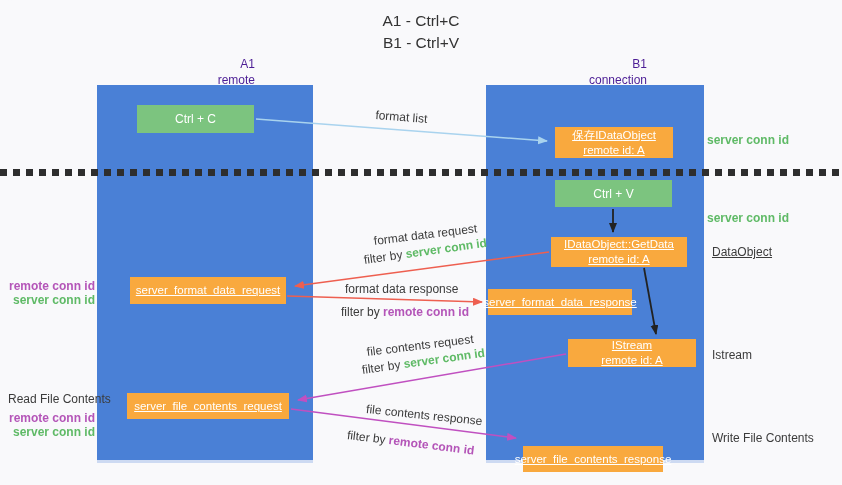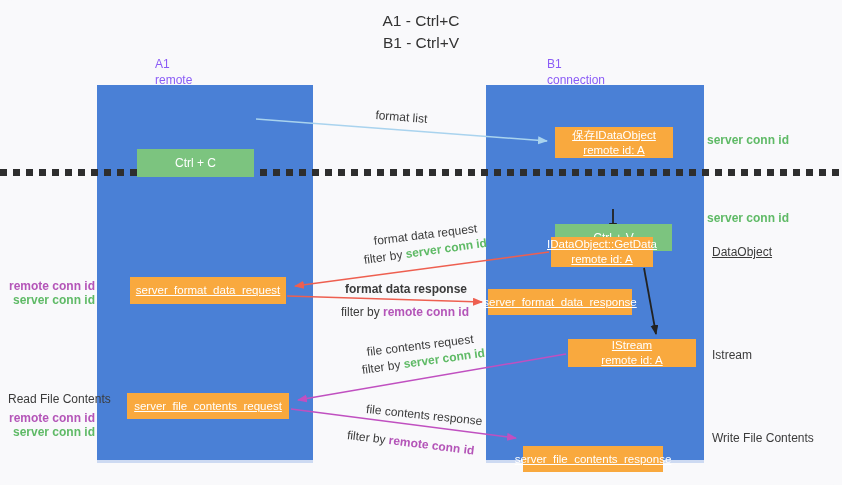--- a/index.html
+++ b/index.html
@@ -1,32 +1,32 @@
 <!DOCTYPE html>
 <html><head>
 <meta charset="utf-8">
 <style>
   html,body{margin:0;padding:0;background:#f9f9fb;font-family:"Liberation Sans",sans-serif;}
   .canvas{position:relative;width:842px;height:485px;background:#f9f9fb;overflow:hidden;border-radius:13px;}
   .abs{position:absolute;}
   .title{left:0;top:10px;width:842px;text-align:center;font-size:15.5px;color:#333;line-height:1.45;}
-  .col-header{font-size:12px;color:#8b5cf6;text-align:left;line-height:1.35;}
+  .col-header{font-size:12px;color:#4c1d95;text-align:right;line-height:1.35;}
   .lane{background:#4A80D6;box-shadow:0 3px 0 rgba(74,128,214,0.25);}
   .lane-a1{left:97px;top:85px;width:216px;height:375px;}
   .lane-b1{left:486px;top:85px;width:218px;height:375px;}
   .dotted-line{left:0;top:169px;width:842px;height:7px;
     background:repeating-linear-gradient(90deg,#2e2e2e 0 7px,transparent 7px 13px);}
   .node{display:flex;flex-direction:column;align-items:center;justify-content:center;
     color:#fff;text-align:center;box-sizing:border-box;}
-  .node.green{background:#7CC47F;font-size:12px;margin-top:44px;}
+  .node.green{background:#7CC47F;font-size:12px;}
   .node.orange{background:#F9A93E;font-size:11.5px;line-height:1.3;text-decoration:underline;}
   .n-ctrl-c{left:137px;top:105px;width:117px;height:28px;}
   .n-save{left:555px;top:127px;width:118px;height:31px;font-size:11px;}
   .n-ctrl-v{left:555px;top:180px;width:117px;height:27px;}
-  .n-getdata{left:551px;top:237px;width:102px;height:30px;font-size:11px;}
+  .n-getdata{left:551px;top:237px;width:136px;height:30px;font-size:11px;}
   .n-fmt-req{left:130px;top:277px;width:156px;height:27px;}
   .n-fmt-resp{left:488px;top:289px;width:144px;height:26px;}
   .n-istream{left:568px;top:339px;width:128px;height:28px;font-size:11px;}
   .n-file-req{left:127px;top:393px;width:162px;height:26px;}
   .n-file-resp{left:523px;top:446px;width:140px;height:26px;}
   .lbl{font-size:12px;color:#3b3b3b;white-space:nowrap;}
   .lbl.green{color:#5FBA66;font-weight:bold;}
   .lbl .green{color:#5FBA66;font-weight:bold;}
   .lbl .purple{color:#B455B8;font-weight:bold;}
   .left-ids{width:95px;text-align:right;line-height:1.18;}
@@ -136,21 +136,21 @@
     <div class="green">server conn id</div>
   </div>
 
   <div class="abs lbl rot" style="left:376px;top:108px;transform:rotate(4.5deg);">format list</div>
 
   <div class="abs lbl rot" style="left:373px;top:234px;transform:rotate(-7deg);">format data request</div>
   <div class="abs lbl rot" style="left:363px;top:253px;transform:rotate(-8deg);">
     <span>filter by </span><span class="green">server conn id</span>
   </div>
 
-  <div class="abs lbl" style="left:345px;top:282px;font-weight:bold;">format data response</div>
+  <div class="abs lbl" style="left:345px;top:282px;">format data response</div>
   <div class="abs lbl" style="left:341px;top:305px;">
     <span>filter by </span><span class="purple">remote conn id</span>
   </div>
 
   <div class="abs lbl rot" style="left:366px;top:345px;transform:rotate(-7deg);">file contents request</div>
   <div class="abs lbl rot" style="left:361px;top:363px;transform:rotate(-8deg);">
     <span>filter by </span><span class="green">server conn id</span>
   </div>
 
   <div class="abs lbl rot" style="left:367px;top:402px;transform:rotate(6deg);">file contents response</div>

